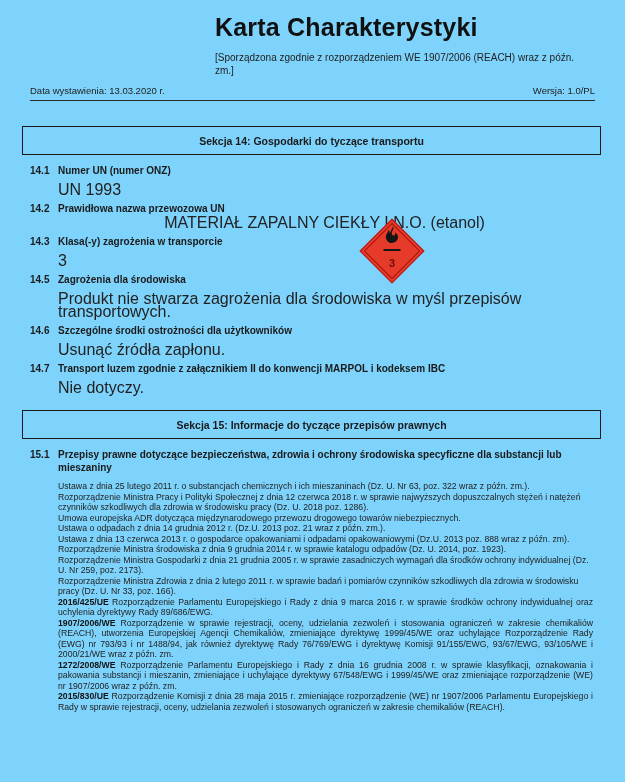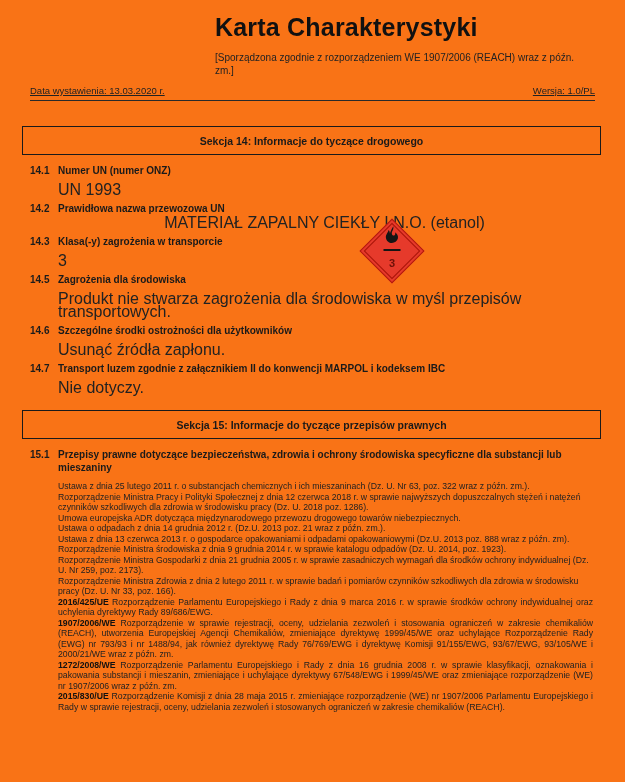--- a/index.html
+++ b/index.html
@@ -1,29 +1,29 @@
 <!DOCTYPE html>
 <html lang="pl"><head>
 <meta charset="utf-8">
 <style>
   * { margin:0; padding:0; box-sizing:border-box; }
   html,body { background:#ffffff; }
   body { font-family:"Liberation Sans", sans-serif; color:#1c1c1c; }
   .page {
     position:relative; width:625px; height:782px; margin:0 auto;
-    background:#f97316; overflow:hidden;
+    background:#7dd3fc; overflow:hidden;
   }
 
   
   .doc-header { padding:13px 32px 0 215px; }
   .doc-title { font-size:25px; font-weight:bold; letter-spacing:0.2px; color:#111; }
   .doc-subtitle { margin-top:9px; width:368px; font-size:10px; line-height:13px; color:#222; }
   .meta-row {
     display:flex; justify-content:space-between; align-items:flex-end;
-    margin:8px 30px 0 30px; font-size:9.5px; color:#222;text-decoration:underline;
+    margin:8px 30px 0 30px; font-size:9.5px; color:#222;
   }
   .rule { margin:4px 30px 0 30px; border-top:1.8px solid #2a2a2a; }
 
   
   .intro {
     margin:17px 32px 0 55px; font-size:9.8px; line-height:14.5px;
     text-align:justify; color:#222;
   }
   .intro .lead { font-weight:bold; text-decoration:underline; }
 
@@ -80,21 +80,21 @@
     <div class="doc-title">Karta Charakterystyki</div>
     <div class="doc-subtitle">[Sporządzona zgodnie z rozporządzeniem WE 1907/2006 (REACH) wraz z późn. zm.]</div>
   </div>
   <div class="meta-row">
     <span>Data wystawienia: 13.03.2020 r.</span>
     <span>Wersja: 1.0/PL</span>
   </div>
   <div class="rule"></div>
 
 
-  <div class="section-box s14">Sekcja 14: Informacje do tyczące drogowego</div>
+  <div class="section-box s14">Sekcja 14: Gospodarki do tyczące transportu</div>
   <div class="items-14">
       <div class="item">
         <div class="item-num">14.1</div>
         <div class="item-body">
           <div class="item-heading">Numer UN (numer ONZ)</div>
           <div class="item-value">UN 1993</div>
         </div>
       </div>
       <div class="item">
         <div class="item-num">14.2</div>

